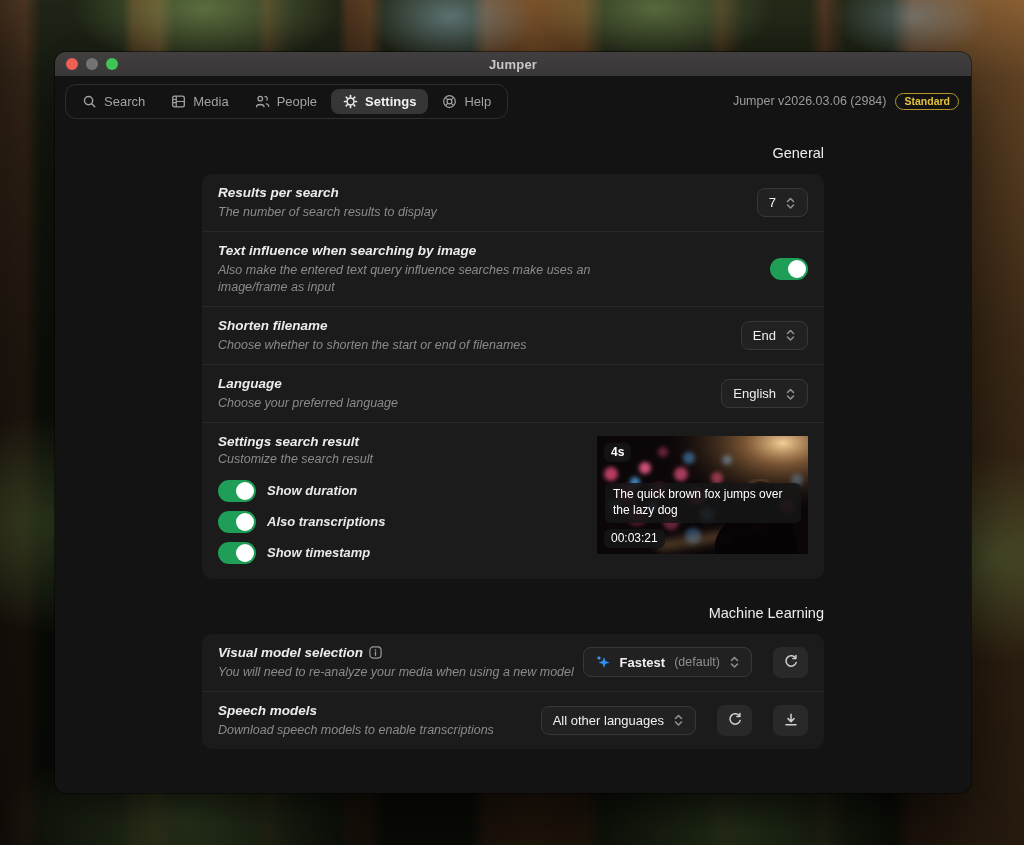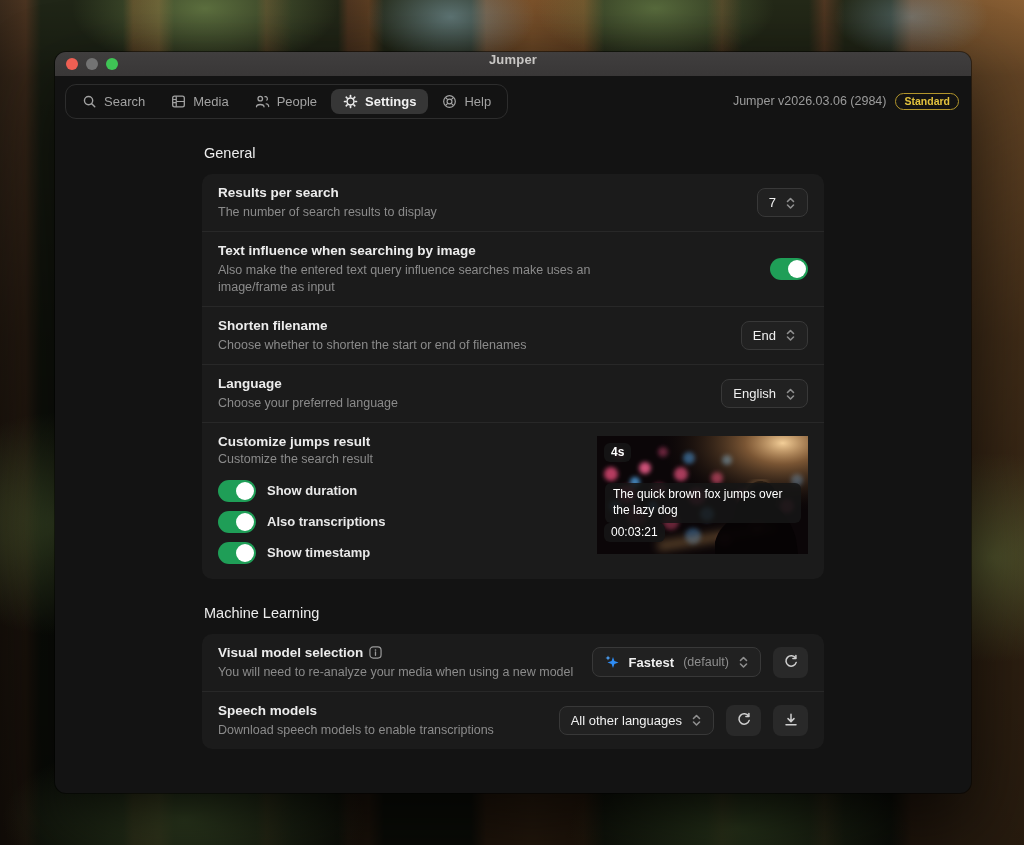--- a/index.html
+++ b/index.html
@@ -33,67 +33,67 @@
 
   
   .window {
     position:absolute; left:55px; top:52px; width:916px; height:741px;
     border-radius:11px; overflow:hidden; background:#131313;
     box-shadow:0 30px 70px rgba(0,0,0,.6), 0 0 0 1px rgba(0,0,0,.45);
     display:flex; flex-direction:column;
   }
   .titlebar {
     height:24px; flex:0 0 24px; background:linear-gradient(180deg,#403e3e,#393737);
-    position:relative; display:flex; align-items:flex-start; justify-content:center;
+    position:relative; display:flex; align-items:center; justify-content:center;
   }
   .traffic { position:absolute; left:11px; top:6px; display:flex; gap:8px; }
   .tl { width:12px; height:12px; border-radius:50%; }
   .tl.red { background:#ee5f53; } .tl.gray { background:#737373; } .tl.green { background:#3fc455; }
   .win-title { font-size:13px; font-weight:700; color:#c9c7c5; letter-spacing:.2px; }
 
   
   .toolbar { flex:0 0 50px; display:flex; align-items:center; justify-content:space-between; padding:0 12px 0 10px; background:#131313; }
   .nav { display:flex; align-items:center; gap:2px; border:1px solid #2d2d2d; border-radius:11px; padding:4px; }
   .nav-item { display:flex; align-items:center; gap:7px; padding:5px 12px; border-radius:8px; color:#a2a2a2; font-size:13px; cursor:default; }
   .nav-item.selected { background:#363636; color:#f1f1f1; font-weight:600; }
   .nav-item svg { display:block; }
   .toolbar-right { display:flex; align-items:center; gap:9px; }
   .version { color:#9b9b9b; font-size:12.5px; }
   .std-badge { border:1.5px solid #b2952b; color:#e2c23e; font-size:10.5px; font-weight:700; padding:1px 8px 2px; border-radius:999px; }
 
   
   .content { flex:1; overflow:hidden; padding:0 147px; }
-  .section-title { font-size:14.5px; color:#ededed; margin:19px 0 13px 2px; }
+  .section-title { font-size:14.5px; color:#ededed; margin:19px 0 13px 2px;text-align:right; }
   .card { background:#1b1b1b; border-radius:10px; }
   .row { display:flex; align-items:center; justify-content:space-between; padding:11px 16px; }
   .row + .row { border-top:1px solid #282828; }
-  .row-text { max-width:420px; }
+  .row-text { max-width:420px;font-style:italic; }
   .row-title { font-size:13.5px; font-weight:600; color:#ececec; display:flex; align-items:center; gap:6px; }
   .row-sub { font-size:12.5px; color:#8b8b8b; margin-top:4px; line-height:1.3; }
 
   .control { display:flex; align-items:center; gap:9px; background:#212121; border:1px solid #383838; border-radius:8px; padding:6px 11px; font-size:13px; color:#f0f0f0; cursor:default; white-space:nowrap; }
   .control .suffix { color:#8e8e8e; font-size:12.5px; }
-  .ctl-group { display:flex; align-items:center; gap:12px; }
+  .ctl-group { display:flex; align-items:center; gap:21px; }
   .icon-btn { width:35px; height:31px; background:#292929; border-radius:8px; display:flex; align-items:center; justify-content:center; }
 
   .toggle { width:38px; height:22px; border-radius:11px; background:#1f9e57; position:relative; flex:0 0 38px; }
   .toggle .knob { position:absolute; top:2px; right:2px; width:18px; height:18px; border-radius:50%; background:#fff; }
 
   
   .row.tall { align-items:flex-start; padding-bottom:15px; }
   .toggle-list { margin-top:12px; display:flex; flex-direction:column; gap:9px; }
   .toggle-item { display:flex; align-items:center; gap:11px; font-size:13px; font-weight:600; color:#e9e9e9; }
 
   
   .thumb { position:relative; width:211px; height:118px; border-radius:0; overflow:hidden; background:#0c0709; flex:0 0 211px; margin-top:2px; }
   .thumb svg { position:absolute; inset:0; }
   .overlay { position:absolute; background:rgba(22,22,22,.88); color:#fff; border-radius:6px; font-size:12px; }
   .thumb-badge { top:7px; left:7px; padding:2px 7px 3px; font-weight:600; }
   .thumb-caption { left:8px; right:7px; bottom:31px; padding:3px 8px 4px; line-height:1.4; }
-  .thumb-time { left:7px; bottom:12px; padding:2px 7px 3px; }
+  .thumb-time { left:7px; bottom:6px; padding:2px 7px 3px; }
 
   .icon { display:block; }
 </style>
 </head>
 <body>
 
 <svg width="0" height="0" style="position:absolute">
   <defs>
     <g id="chevrons">
       <path d="M2.5 5.5 L5.5 2.5 L8.5 5.5" fill="none" stroke="#8f8f8f" stroke-width="1.6" stroke-linecap="round" stroke-linejoin="round"></path>
@@ -230,21 +230,21 @@
           <div class="control">
             <span>English</span>
             <svg class="icon" width="11" height="14" viewBox="0 0 11 14">
                 <use href="#chevrons"></use>
               </svg>
           </div>
         </div>
 
         <div class="row tall">
           <div class="row-text">
-            <div class="row-title">Customize jumps result</div>
+            <div class="row-title">Settings search result</div>
             <div class="row-sub" style="margin-top:2px">Customize the search result</div>
             <div class="toggle-list">
               <div class="toggle-item">
                 <div class="toggle">
                     <span class="knob"></span>
                   </div>
                 <span>Show duration</span>
               </div>
               <div class="toggle-item">
                 <div class="toggle">

